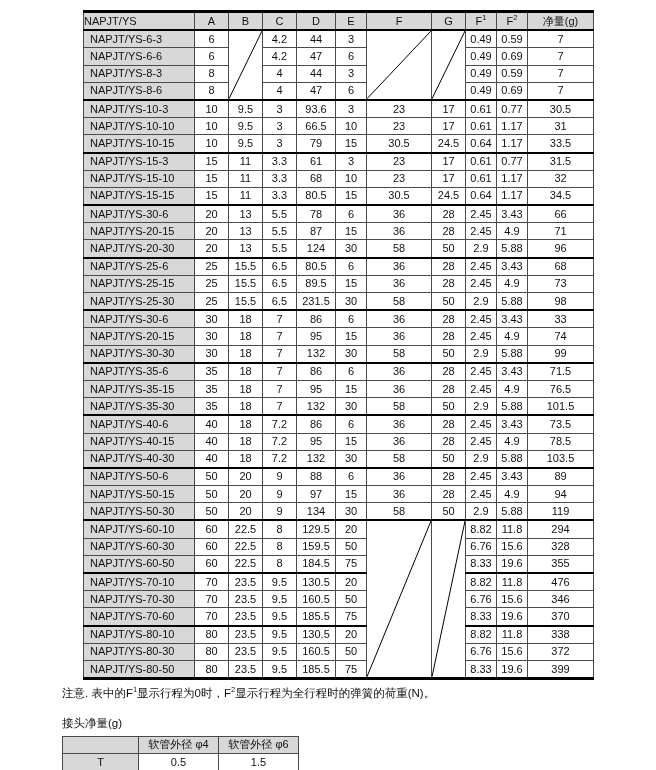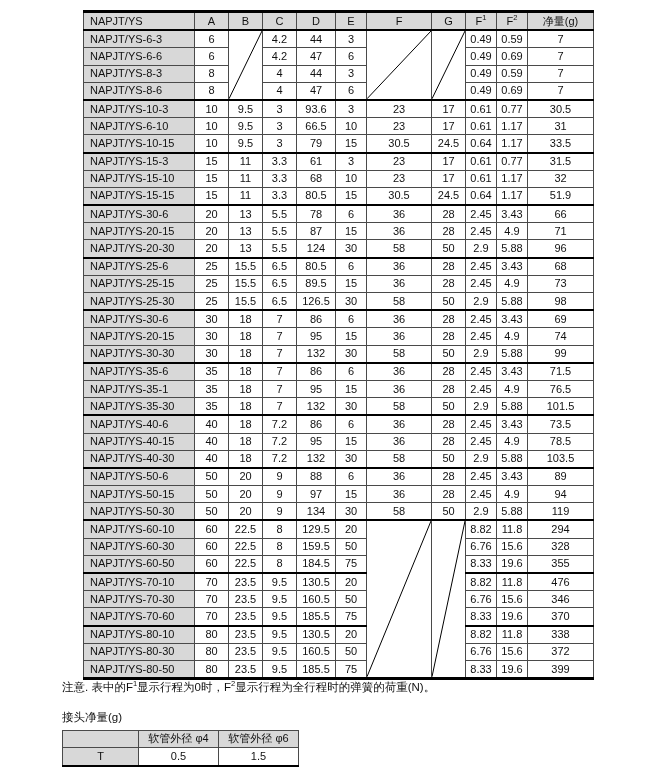--- a/index.html
+++ b/index.html
@@ -13,29 +13,29 @@
   .spec{margin:10px 0 0 83px;
     border-top:3px solid #000;border-bottom:3px solid #000;
     border-left:1px solid #4a4a4a;border-right:1px solid #4a4a4a;}
   .spec th,.spec td{
     border:1px solid #4a4a4a;
     font-size:11px;font-weight:normal;
     height:16.2px;line-height:1;padding:0 2px;
     text-align:center;white-space:nowrap;overflow:hidden;
   }
   .spec th{background:#d8d8d8;}
-  .spec th.model-col{text-align:left;padding-left:6px;}
+  .spec th.model-col{text-align:left;padding-left:0;}
   .spec td.model-col{background:#d8d8d8;text-align:left;padding-left:6px;}
   .spec thead th{border-bottom:2px solid #000;}
   .spec tr.group-start td{border-top:2px solid #000;}
   .diag-cell{position:relative;padding:0;}
   .diag-cell svg{position:absolute;left:0;top:0;width:100%;height:100%;display:block;}
   sup{font-size:7.5px;line-height:0;vertical-align:super;}
   
-  .note{margin:0 0 0 62px;font-size:11.5px;line-height:1.25;}
+  .note{margin:6px 0 0 62px;font-size:11.5px;line-height:1.25;}
   .joint-title{margin:15px 8px 0 62px;font-size:11.5px;}
   .joint{margin:5px 0 0 62px;border-bottom:2px solid #000;border-top:1px solid #4a4a4a;}
   .joint th,.joint td{
     border:1px solid #4a4a4a;font-size:11px;font-weight:normal;
     height:16.5px;line-height:1;padding:0 2px;text-align:center;white-space:nowrap;
   }
   .joint th{background:#d8d8d8;}
   .joint td.rowhead{background:#d8d8d8;}
 </style>
 </head>
@@ -133,21 +133,21 @@
         <td>3</td>
         <td>93.6</td>
         <td>3</td>
         <td>23</td>
         <td>17</td>
         <td>0.61</td>
         <td>0.77</td>
         <td>30.5</td>
       </tr>
       <tr>
-        <td class="model-col">NAPJT/YS-6-10</td>
+        <td class="model-col">NAPJT/YS-10-10</td>
         <td>10</td>
         <td>9.5</td>
         <td>3</td>
         <td>66.5</td>
         <td>10</td>
         <td>23</td>
         <td>17</td>
         <td>0.61</td>
         <td>1.17</td>
         <td>31</td>
@@ -195,21 +195,21 @@
         <td class="model-col">NAPJT/YS-15-15</td>
         <td>15</td>
         <td>11</td>
         <td>3.3</td>
         <td>80.5</td>
         <td>15</td>
         <td>30.5</td>
         <td>24.5</td>
         <td>0.64</td>
         <td>1.17</td>
-        <td>51.9</td>
+        <td>34.5</td>
       </tr>
       <tr class="group-start">
         <td class="model-col">NAPJT/YS-30-6</td>
         <td>20</td>
         <td>13</td>
         <td>5.5</td>
         <td>78</td>
         <td>6</td>
         <td>36</td>
         <td>28</td>
@@ -267,40 +267,40 @@
         <td>28</td>
         <td>2.45</td>
         <td>4.9</td>
         <td>73</td>
       </tr>
       <tr>
         <td class="model-col">NAPJT/YS-25-30</td>
         <td>25</td>
         <td>15.5</td>
         <td>6.5</td>
-        <td>126.5</td>
+        <td>231.5</td>
         <td>30</td>
         <td>58</td>
         <td>50</td>
         <td>2.9</td>
         <td>5.88</td>
         <td>98</td>
       </tr>
       <tr class="group-start">
         <td class="model-col">NAPJT/YS-30-6</td>
         <td>30</td>
         <td>18</td>
         <td>7</td>
         <td>86</td>
         <td>6</td>
         <td>36</td>
         <td>28</td>
         <td>2.45</td>
         <td>3.43</td>
-        <td>69</td>
+        <td>33</td>
       </tr>
       <tr>
         <td class="model-col">NAPJT/YS-20-15</td>
         <td>30</td>
         <td>18</td>
         <td>7</td>
         <td>95</td>
         <td>15</td>
         <td>36</td>
         <td>28</td>
@@ -328,21 +328,21 @@
         <td>7</td>
         <td>86</td>
         <td>6</td>
         <td>36</td>
         <td>28</td>
         <td>2.45</td>
         <td>3.43</td>
         <td>71.5</td>
       </tr>
       <tr>
-        <td class="model-col">NAPJT/YS-35-1</td>
+        <td class="model-col">NAPJT/YS-35-15</td>
         <td>35</td>
         <td>18</td>
         <td>7</td>
         <td>95</td>
         <td>15</td>
         <td>36</td>
         <td>28</td>
         <td>2.45</td>
         <td>4.9</td>
         <td>76.5</td>

